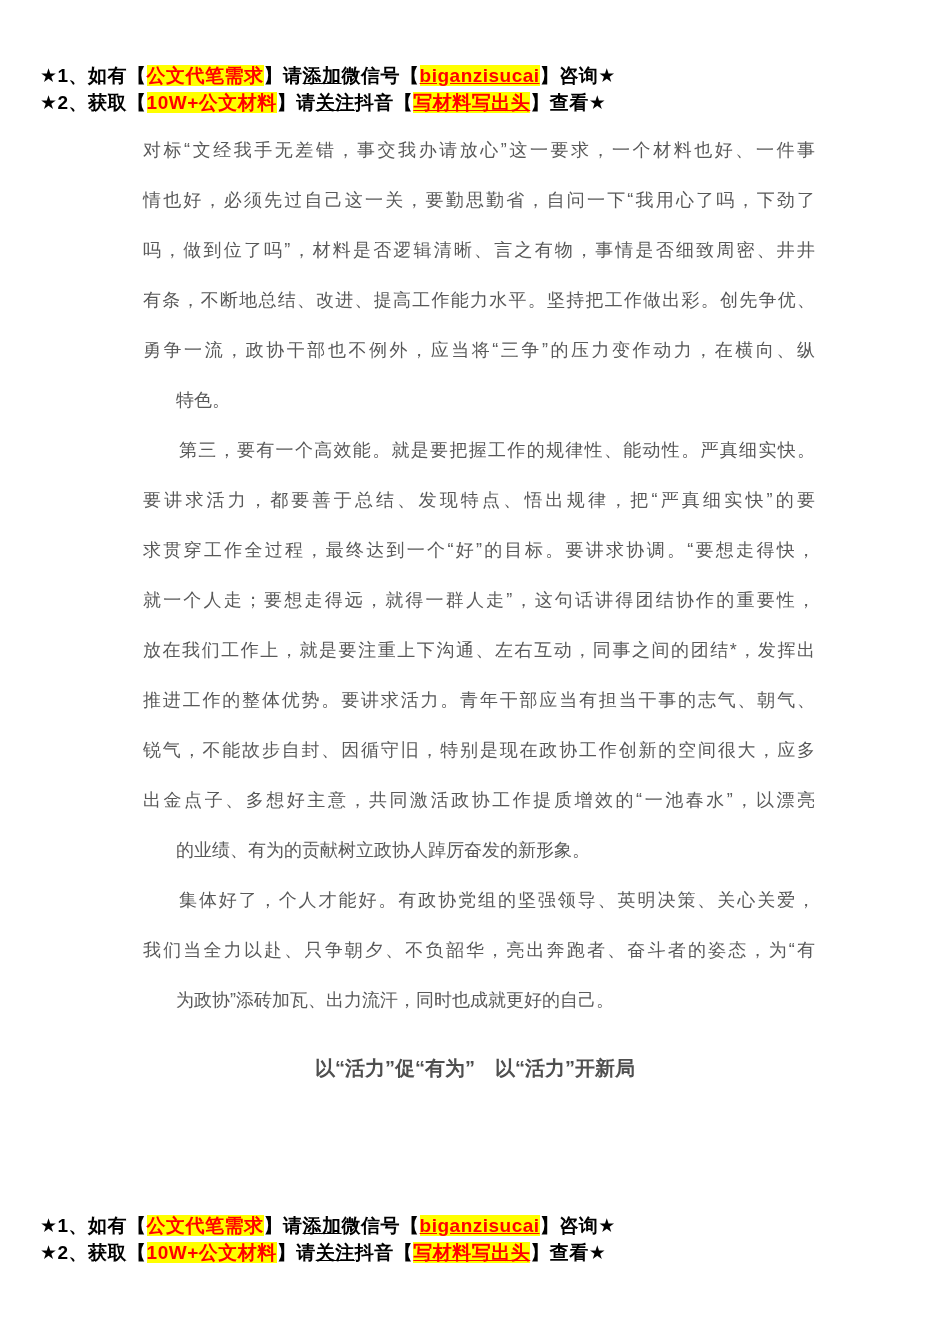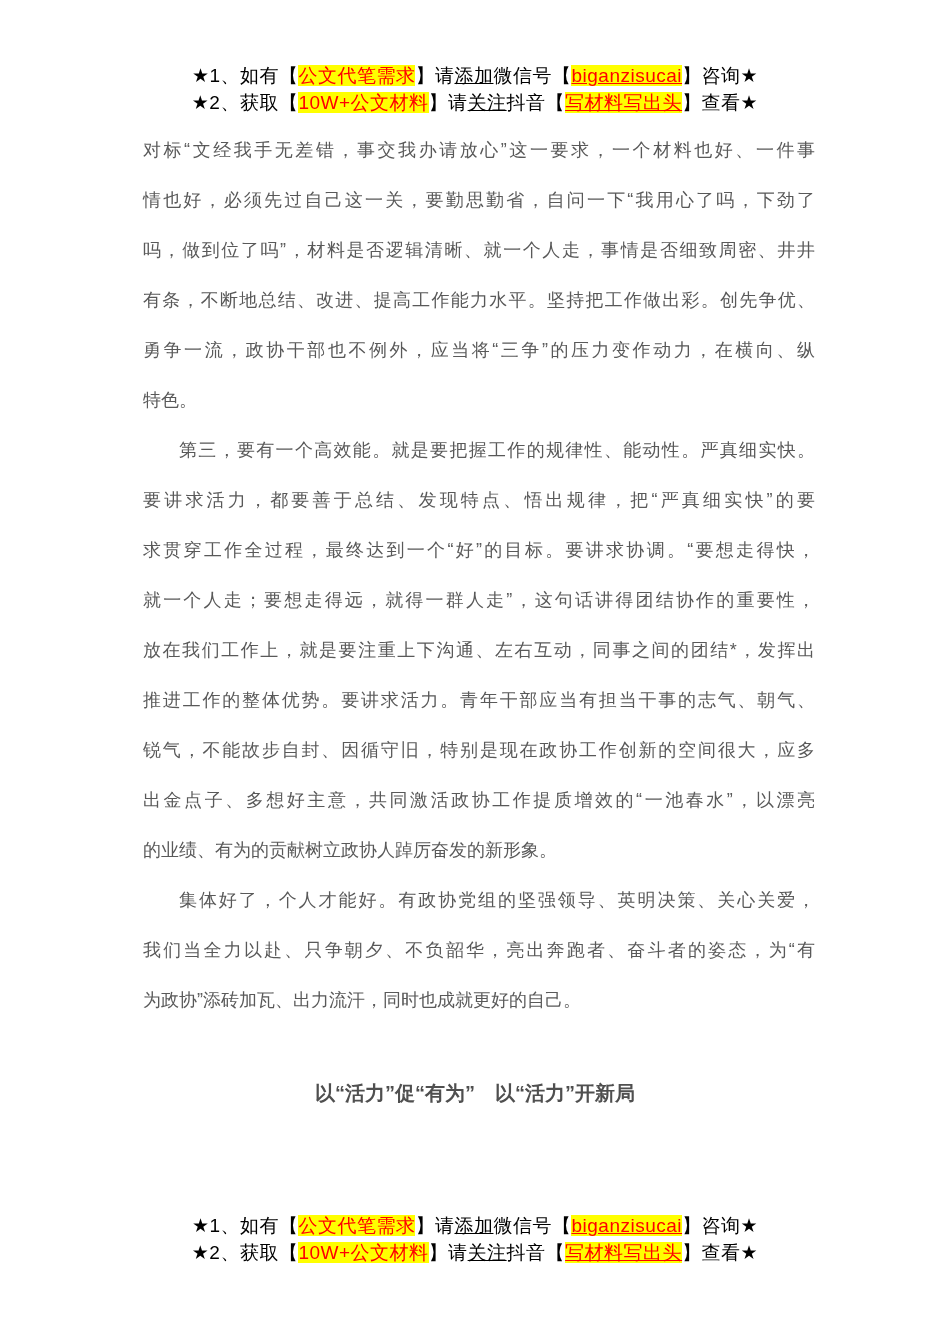--- a/index.html
+++ b/index.html
@@ -13,26 +13,27 @@
     height: 1344px;
     background: #ffffff;
     overflow: hidden;
     font-family: "Liberation Sans", "DejaVu Sans", sans-serif;
   }
   
   .promo {
     position: absolute;
     left: 0;
     right: 0;
-    text-align: center;
-    font-weight: normal;
+    text-align: left;
+    font-weight: bold;
     font-size: 19px;
     line-height: 27px;
     color: #000000;
     letter-spacing: 0.5px;
+    padding-left: 40px;
   }
   .promo-top { top: 62px; }
   .promo-bottom { top: 1212px; }
   .promo-line { white-space: nowrap; }
   .promo .hl {
     background: #ffff00;
     color: #ff0000;
   }
   .promo .ul {
     text-decoration: underline;
@@ -48,28 +49,29 @@
     color: #595959;
   }
   .doc-body .line {
     text-align: justify;
     text-align-last: justify;
     text-justify: inter-character;
     white-space: normal;
   }
   .doc-body .line.end {
     text-align-last: left;
+    margin-left: 33px;
   }
   .doc-body .line.indent {
     text-indent: 2em;
   }
   
   .doc-heading {
     position: absolute;
-    top: 1078px;
+    top: 1053px;
     left: 0;
     right: 0;
     text-align: center;
     font-weight: bold;
     font-size: 20px;
     line-height: 30px;
     color: #4f4f4f;
   }
 </style>
 </head>
@@ -78,21 +80,21 @@
 <div class="page">
 
   <div class="promo promo-top">
       <div class="promo-line"><span class="plain">★1、如有【</span><span class="hl">公文代笔需求</span><span class="plain">】请</span><span class="ul">添加</span><span class="plain">微信号【</span><span class="hl ul">biganzisucai</span><span class="plain">】咨询★</span></div>
       <div class="promo-line"><span class="plain">★2、获取【</span><span class="hl">10W+公文材料</span><span class="plain">】请</span><span class="ul">关注</span><span class="plain">抖音【</span><span class="hl ul">写材料写出头</span><span class="plain">】查看★</span></div>
     </div>
 
   <div class="doc-body">
       <div class="line">对标“文经我手无差错，事交我办请放心”这一要求，一个材料也好、一件事</div>
       <div class="line">情也好，必须先过自己这一关，要勤思勤省，自问一下“我用心了吗，下劲了</div>
-      <div class="line">吗，做到位了吗”，材料是否逻辑清晰、就一个人走，事情是否细致周密、井井</div>
+      <div class="line">吗，做到位了吗”，材料是否逻辑清晰、言之有物，事情是否细致周密、井井</div>
       <div class="line">有条，不断地总结、改进、提高工作能力水平。坚持把工作做出彩。创先争优、</div>
       <div class="line">勇争一流，政协干部也不例外，应当将“三争”的压力变作动力，在横向、纵</div>
       <div class="line end">特色。</div>
       <div class="line indent">第三，要有一个高效能。就是要把握工作的规律性、能动性。严真细实快。</div>
       <div class="line">要讲求活力，都要善于总结、发现特点、悟出规律，把“严真细实快”的要</div>
       <div class="line">求贯穿工作全过程，最终达到一个“好”的目标。要讲求协调。“要想走得快，</div>
       <div class="line">就一个人走；要想走得远，就得一群人走”，这句话讲得团结协作的重要性，</div>
       <div class="line">放在我们工作上，就是要注重上下沟通、左右互动，同事之间的团结*，发挥出</div>
       <div class="line">推进工作的整体优势。要讲求活力。青年干部应当有担当干事的志气、朝气、</div>
       <div class="line">锐气，不能故步自封、因循守旧，特别是现在政协工作创新的空间很大，应多</div>

